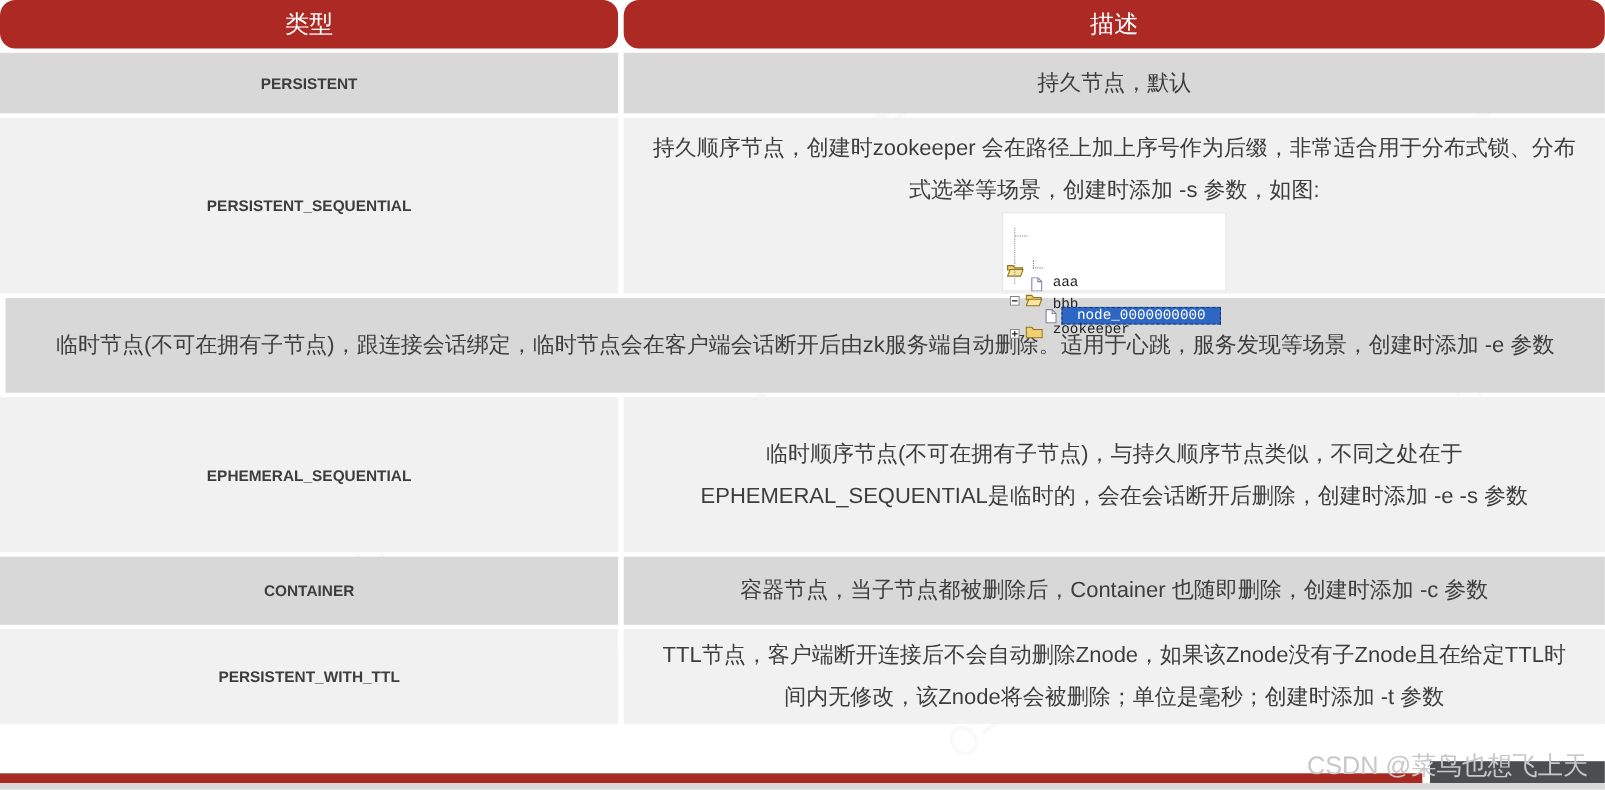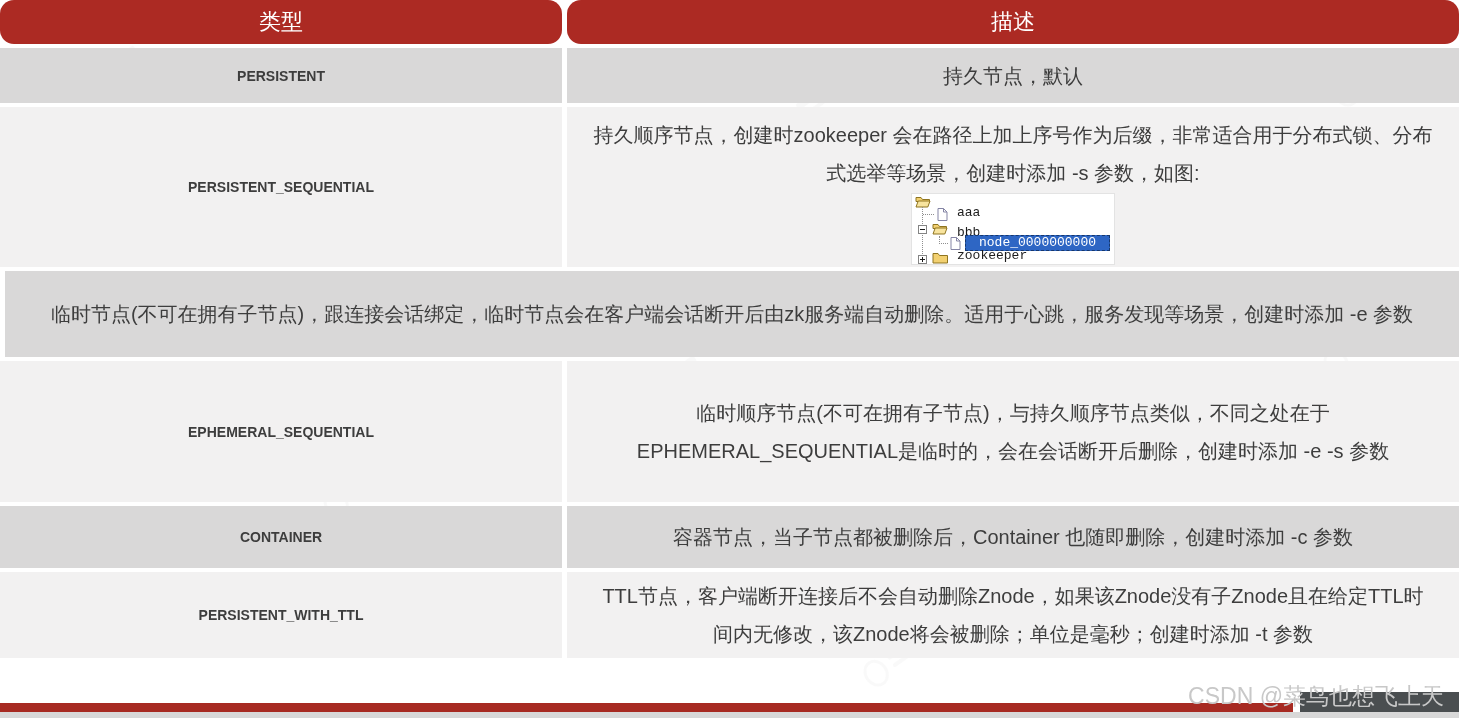--- a/index.html
+++ b/index.html
@@ -28,21 +28,21 @@
   .bg-gray  .cell-type, .bg-gray  .cell-desc { background:#D9D8D8; }
   .bg-light .cell-type, .bg-light .cell-desc { background:#F2F1F1; }
   .r1 { height:55px; } .r2 { height:160px; } .r3 { height:86px; }
   .r4 { height:141px; } .r5 { height:62px;border-radius:24px; } .r6 { height:86px; }
   .r2 .cell-desc { justify-content:flex-start; padding-top:9px; }
 
   
   .tree-panel { position:relative; width:204px; height:72px; background:#ffffff;
                 border:1px solid #e3e3e3; margin-top:1px; text-align:left;
                 font-family:"Liberation Mono", monospace; font-size:13px; color:#1c1c1c; flex:none; }
-  .tree-abs { position:absolute; line-height:14px; white-space:nowrap; }
+  .tree-abs { position:absolute; line-height:14px; white-space:nowrap;margin-top:44px; }
   .dot-v { position:absolute; border-left:1px dotted #8f8f8f; width:0; }
   .dot-h { position:absolute; border-top:1px dotted #8f8f8f; height:0; }
   .sel { background:#2E66C4; color:#ffffff; border:1px dashed #16386e; padding:0 13px; }
 
   
   .dark-box  { position:absolute; left:1300px; top:692px; width:159px; height:20px; background:#4A4E50; }
   .red-bar   { position:absolute; left:0; top:703px; width:1293px; height:9px; background:#A72A22; }
   .gray-strip{ position:absolute; left:0; top:712px; width:1459px; height:6px; background:#D8D8D8; }
   .csdn-mark { position:absolute; top:681px; right:15px; font-size:23px; color:#c8c8c8; z-index:5; }
 </style>

